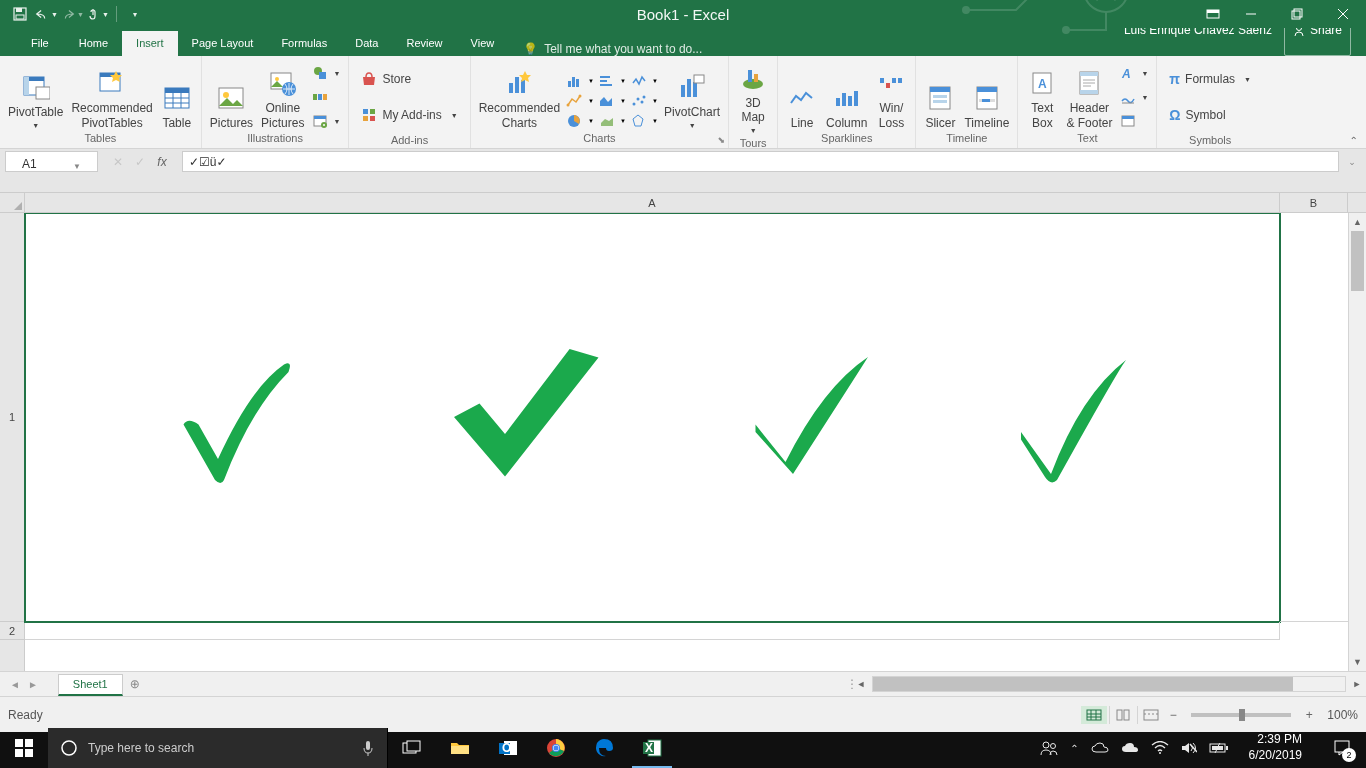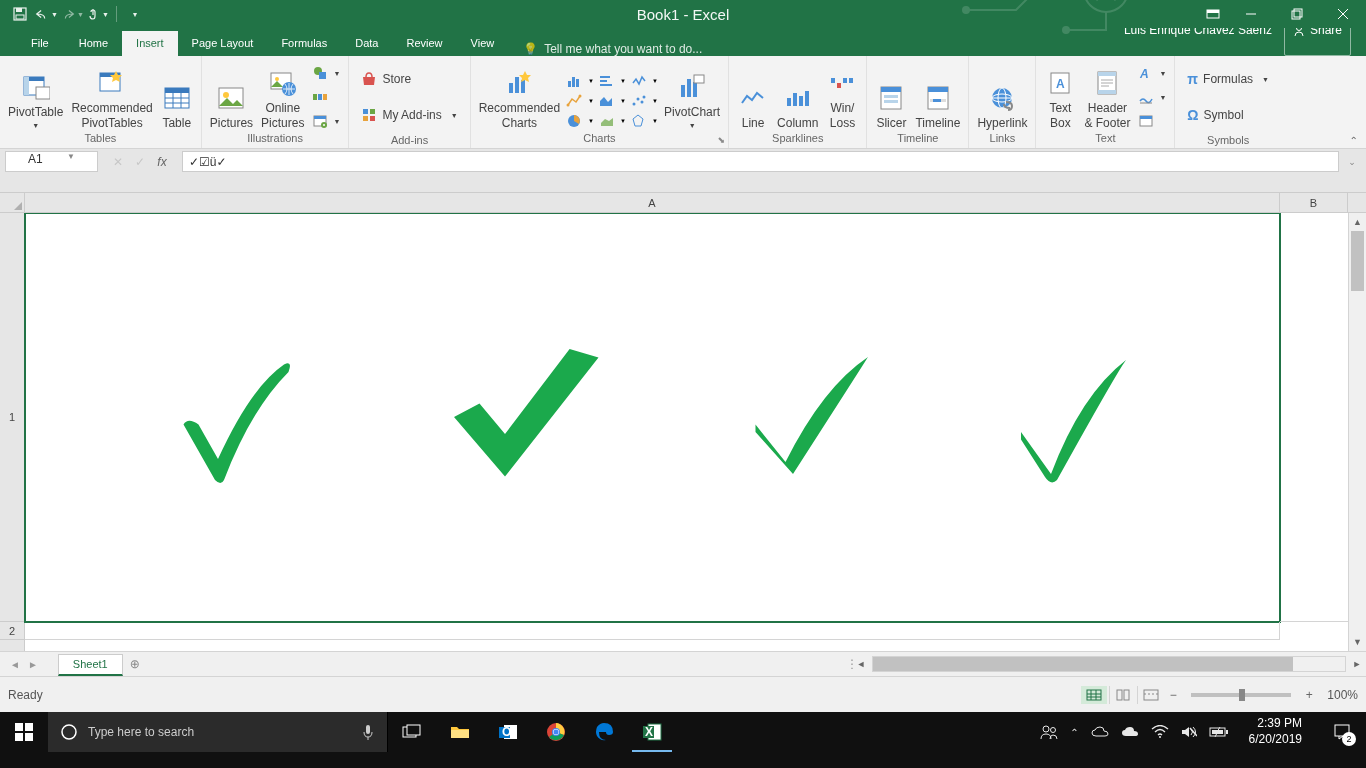--- a/index.html
+++ b/index.html
@@ -37,21 +37,21 @@
 .rbtn-col{display:flex;flex-direction:column;justify-content:center}
 .mini-grid{display:flex;flex-direction:column;gap:2px;padding:2px}
 .mini-row{display:flex;gap:4px}
 .mini-ico{width:28px;height:18px;display:flex;align-items:center;justify-content:center}
 .collapse-arrow{position:absolute;right:8px;bottom:2px;font-size:10px;color:#666}
 .dlauncher{font-size:9px;color:#888;position:absolute;right:3px;bottom:3px}
 
 
 .fbar-area{background:#e6e6e6;border-bottom:1px solid #ccc}
 .fbar{height:25px;display:flex;align-items:center;padding:2px 5px;gap:4px}
-.namebox{width:93px;height:21px;background:#fff;border:1px solid #ccc;display:flex;align-items:flex-start;padding:0 22px;font-size:11px;color:#333}
+.namebox{width:93px;height:21px;background:#fff;border:1px solid #ccc;display:flex;align-items:flex-end;padding:0 16px;font-size:11px;color:#333}
 .namebox-arrow{margin-left:auto;color:#888;font-size:8px}
 .fbar-btns{display:flex;align-items:center;gap:2px;padding:0 6px}
 .fbar-btn{width:20px;height:18px;display:flex;align-items:center;justify-content:center;color:#999}
 .fx{font-style:italic;font-size:12px;color:#666}
 .formula-input{flex:1;height:21px;background:#fff;border:1px solid #ccc;padding:0 6px;font-size:11px;color:#333;display:flex;align-items:center}
 .fbar-expand{width:18px;display:flex;align-items:center;justify-content:center;color:#888}
 .fbar-spacer{height:18px;background:#e6e6e6}
 
 
 .grid-area{flex:1;display:flex;flex-direction:column;overflow:hidden;position:relative}
@@ -91,21 +91,21 @@
 .statusbar{height:36px;background:#f0f0f0;border-top:1px solid #d4d4d4;display:flex;align-items:center;padding:0 8px;font-size:11px;color:#555}
 .status-right{margin-left:auto;display:flex;align-items:center;gap:2px}
 .view-btn{width:26px;height:18px;display:flex;align-items:center;justify-content:center;border-left:1px solid #d4d4d4}
 .view-btn.first{border-left:none}
 .view-btn.active{background:#d4ead9}
 .zoom-slider{width:100px;height:4px;background:#c0c0c0;position:relative;margin:0 8px}
 .zoom-thumb{position:absolute;left:48px;top:-4px;width:6px;height:12px;background:#888}
 .zoom-btn{width:16px;text-align:center;color:#666}
 
 
-.taskbar{height:56px;background:#101010;display:flex;align-items:flex-start;color:#fff}
+.taskbar{height:36px;background:#101010;display:flex;align-items:flex-end;color:#fff}
 .start{width:48px;height:40px;display:flex;align-items:center;justify-content:center}
 .searchbox{width:340px;height:40px;background:#2b2b2b;display:flex;align-items:center;padding:0 12px;gap:10px;color:#ccc;border-right:1px solid #000}
 .search-mic{margin-left:auto}
 .task-icons{display:flex;height:40px}
 .task-ico{width:48px;height:40px;display:flex;align-items:center;justify-content:center}
 .tb-excel{position:relative}
 .tb-excel::after{content:"";position:absolute;bottom:0;left:4px;right:4px;height:2px;background:#76b9ed}
 .tray{margin-left:auto;display:flex;align-items:center;height:40px;padding-right:4px;gap:12px}
 .tray-ico{display:flex;align-items:center;justify-content:center;color:#fff;opacity:.9}
 .clock{text-align:right;font-size:11px;line-height:1.3;padding:0 8px}
@@ -429,20 +429,37 @@
             </svg>
           </div>
         <span>PivotChart</span>
           <span style="font-size:7px">▼</span>
       </div>
     </div>
     <div class="rgroup-label">Charts</div>
     <span class="dlauncher">⬊</span>
   </div>
 
+  <div class="rgroup">
+    <div class="rgroup-body">
+      <div class="rbtn">
+        <div class="rbtn-ico">
+            <svg width="28" height="28">
+              <ellipse cx="14" cy="20" rx="10" ry="5" fill="#6ba644"></ellipse>
+              <rect x="9" y="6" width="4" height="12" fill="#4a90d9"></rect>
+              <rect x="15" y="10" width="4" height="8" fill="#e8a33d"></rect>
+            </svg>
+          </div>
+        <span style="white-space:pre-line">3D
+Map</span>
+          <span style="font-size:7px">▼</span>
+      </div>
+    </div>
+    <div class="rgroup-label">Tours</div>
+  </div>
 
   <div class="rgroup">
     <div class="rgroup-body">
       <div class="rbtn">
           <div class="rbtn-ico">
             <svg width="28" height="20">
               <path d="M3 15 L8 8 L13 12 L18 5 L24 10" fill="none" stroke="#4a90d9" stroke-width="2"></path>
             </svg>
           </div>
           <span>Line</span>
@@ -495,37 +512,20 @@
               <rect x="4" y="14" width="16" height="3" fill="#ddd"></rect>
               <rect x="7" y="14" width="8" height="3" fill="#4a90d9"></rect>
             </svg>
           </div>
           <span>Timeline</span>
         </div>
     </div>
     <div class="rgroup-label">Timeline</div>
   </div>
 
-  <div class="rgroup">
-    <div class="rgroup-body">
-      <div class="rbtn">
-          <div class="rbtn-ico">
-            <svg width="28" height="28">
-              <circle cx="14" cy="14" r="10" fill="#4a90d9"></circle>
-              <ellipse cx="14" cy="14" rx="10" ry="4" fill="none" stroke="#fff"></ellipse>
-              <ellipse cx="14" cy="14" rx="4" ry="10" fill="none" stroke="#fff"></ellipse>
-              <line x1="4" y1="14" x2="24" y2="14" stroke="#fff"></line>
-              <path d="M18 18 Q24 18 24 22 Q24 26 20 26 M22 24 Q16 24 16 20" stroke="#888" stroke-width="2" fill="none"></path>
-            </svg>
-          </div>
-          <span>Hyperlink</span>
-        </div>
-    </div>
-    <div class="rgroup-label">Links</div>
-  </div>
 
   <div class="rgroup">
     <div class="rgroup-body">
       <div class="rbtn">
           <div class="rbtn-ico">
             <svg width="24" height="26">
               <rect x="3" y="3" width="18" height="20" fill="#fff" stroke="#888"></rect>
               <text x="8" y="18" font-size="14" fill="#4a90d9" font-weight="bold">A</text>
             </svg>
           </div>

